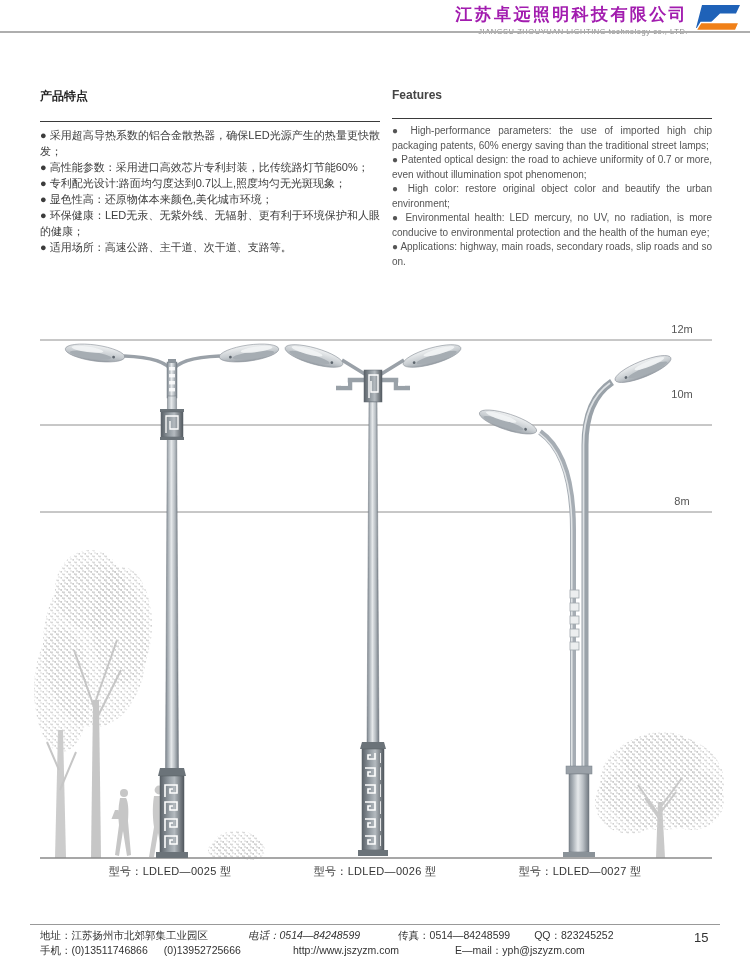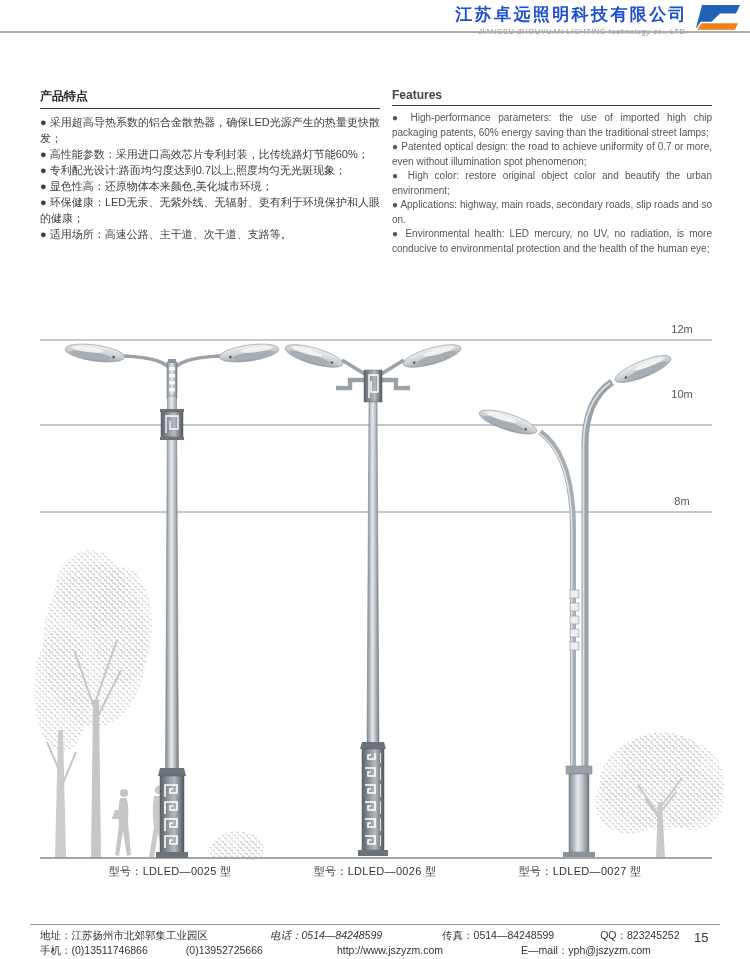--- a/index.html
+++ b/index.html
@@ -3,45 +3,45 @@
 <meta charset="utf-8">
 <style>
   html,body{margin:0;padding:0;}
   body{
     width:750px;height:959px;position:relative;background:#ffffff;
     font-family:"Liberation Sans","DejaVu Sans",sans-serif;color:#333;overflow:hidden;
   }
 
   
   #header-company{position:absolute;top:3px;right:62px;text-align:right;}
-  .company-cn{font-size:17px;font-weight:bold;color:#1d4ed8;letter-spacing:2.4px;white-space:nowrap;}
+  .company-cn{font-size:17px;font-weight:bold;color:#a21caf;letter-spacing:2.4px;white-space:nowrap;}
   .company-en{font-size:7.5px;color:#8a8a8a;letter-spacing:0.55px;margin-top:1px;white-space:nowrap;}
   #logo-z{position:absolute;top:4px;right:8px;width:48px;height:28px;}
   #header-rule{position:absolute;top:31px;left:0;width:750px;height:2px;background:#aeaeae;}
 
   
   .feature-col{position:absolute;top:88px;}
   #features-cn{left:40px;width:340px;}
   #features-en{left:392px;width:320px;}
-  .col-title{font-size:12px;font-weight:bold;color:#222;padding-bottom:3px;border-bottom:1px solid #3a3a3a;}
+  .col-title{font-size:12px;font-weight:bold;color:#222;padding-bottom:16px;border-bottom:1px solid #3a3a3a;}
   #features-en .col-title{color:#444;}
   .col-list{margin-top:5px;}
   .cn-item{font-size:11px;line-height:16px;color:#3c3c3c;text-align:justify;}
   .en-item{font-size:10px;line-height:14.5px;color:#555;text-align:justify;}
 
   
   #pole-diagram{position:absolute;top:320px;left:0;width:750px;height:570px;}
   .height-label{position:absolute;left:652px;width:60px;text-align:center;font-size:11px;color:#555;}
   #hl-12m{top:323px;} #hl-10m{top:388px;} #hl-8m{top:495px;}
   .model-label{position:absolute;top:864px;width:170px;text-align:center;font-size:11px;color:#333;letter-spacing:0.3px;white-space:nowrap;}
   #model-1{left:85px;} #model-2{left:290px;} #model-3{left:495px;}
 
   
   #footer-rule{position:absolute;top:924px;left:30px;width:690px;height:1px;background:#999;}
-  .footer-row{position:absolute;left:40px;width:650px;display:flex;font-size:10.5px;color:#333;white-space:nowrap;gap:22px;}
+  .footer-row{position:absolute;left:40px;width:650px;display:flex;font-size:10.5px;color:#333;white-space:nowrap;}
   #footer-row1{top:929px;}
   #footer-row2{top:944px;}
   #f-address{margin-right:40px;} #f-phone{margin-right:38px;font-style:italic;} #f-fax{margin-right:24px;}
   #f-mobile{margin-right:16px;} #f-mobile2{margin-right:52px;} #f-website{margin-right:56px;}
   #page-number{position:absolute;top:930px;left:694px;font-size:13px;color:#333;}
 </style>
 </head>
 <body>
 
 <div id="header-company">
@@ -65,22 +65,22 @@
     <div class="cn-item">● 适用场所：高速公路、主干道、次干道、支路等。</div>
   </div>
 </div>
 
 <div id="features-en" class="feature-col">
   <div class="col-title">Features</div>
   <div class="col-list">
     <div class="en-item">● High-performance parameters: the use of imported high chip packaging patents, 60% energy saving than the traditional street lamps;</div>
     <div class="en-item">● Patented optical design: the road to achieve uniformity of 0.7 or more, even without illumination spot phenomenon;</div>
     <div class="en-item">● High color: restore original object color and beautify the urban environment;</div>
+    <div class="en-item">● Environmental health: LED mercury, no UV, no radiation, is more conducive to environmental protection and the health of the human eye;</div>
     <div class="en-item">● Applications: highway, main roads, secondary roads, slip roads and so on.</div>
-    <div class="en-item">● Environmental health: LED mercury, no UV, no radiation, is more conducive to environmental protection and the health of the human eye;</div>
   </div>
 </div>
 
 <svg id="pole-diagram" viewBox="0 320 750 570">
   <defs>
     <linearGradient id="poleGrad" x1="0" y1="0" x2="1" y2="0">
       <stop offset="0" stop-color="#7f878f"></stop>
         <stop offset="0.2" stop-color="#aab1b7"></stop>
       <stop offset="0.45" stop-color="#e6e9eb"></stop>
         <stop offset="0.7" stop-color="#b9bfc4"></stop>

